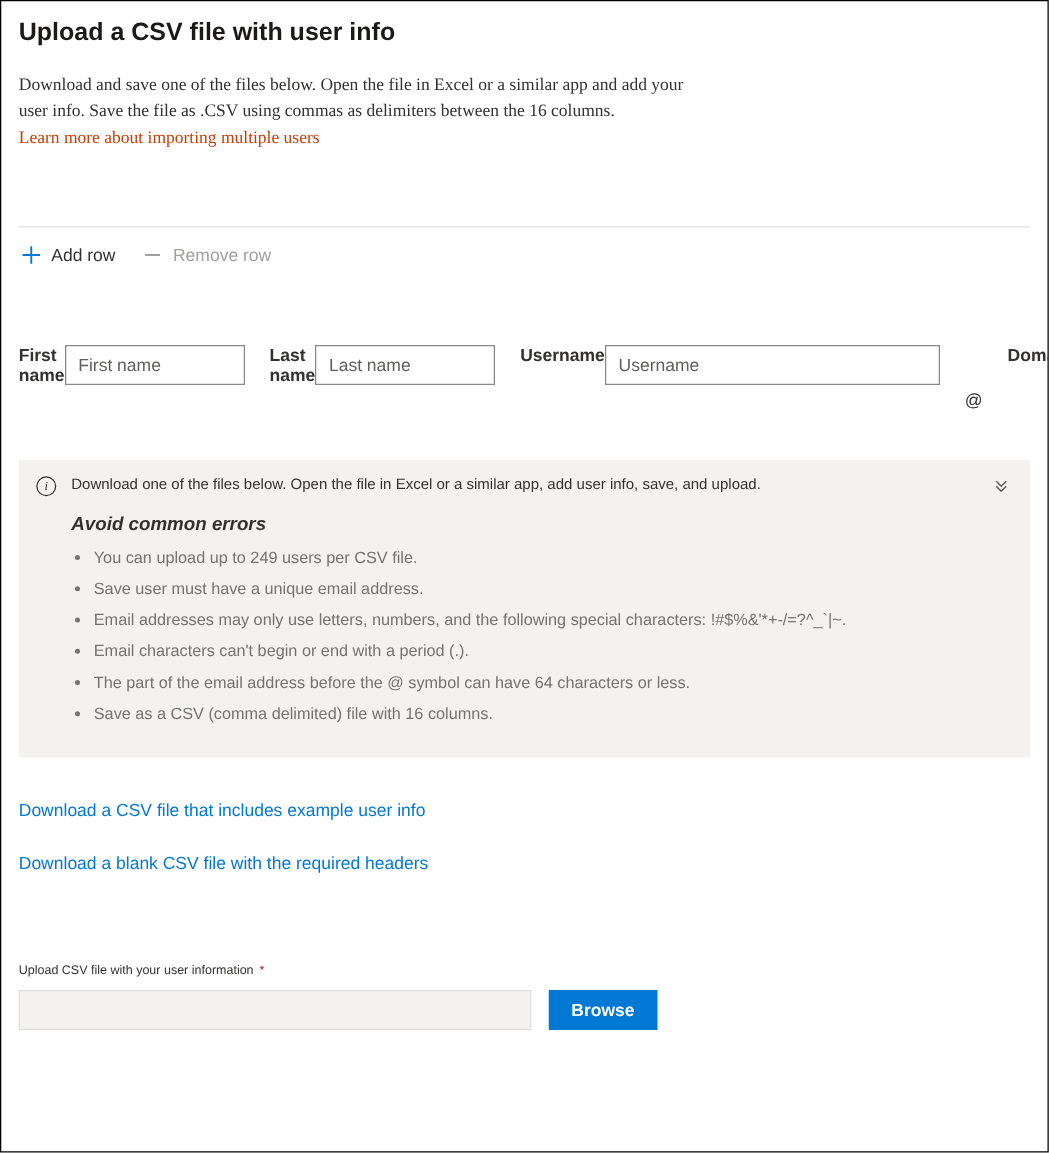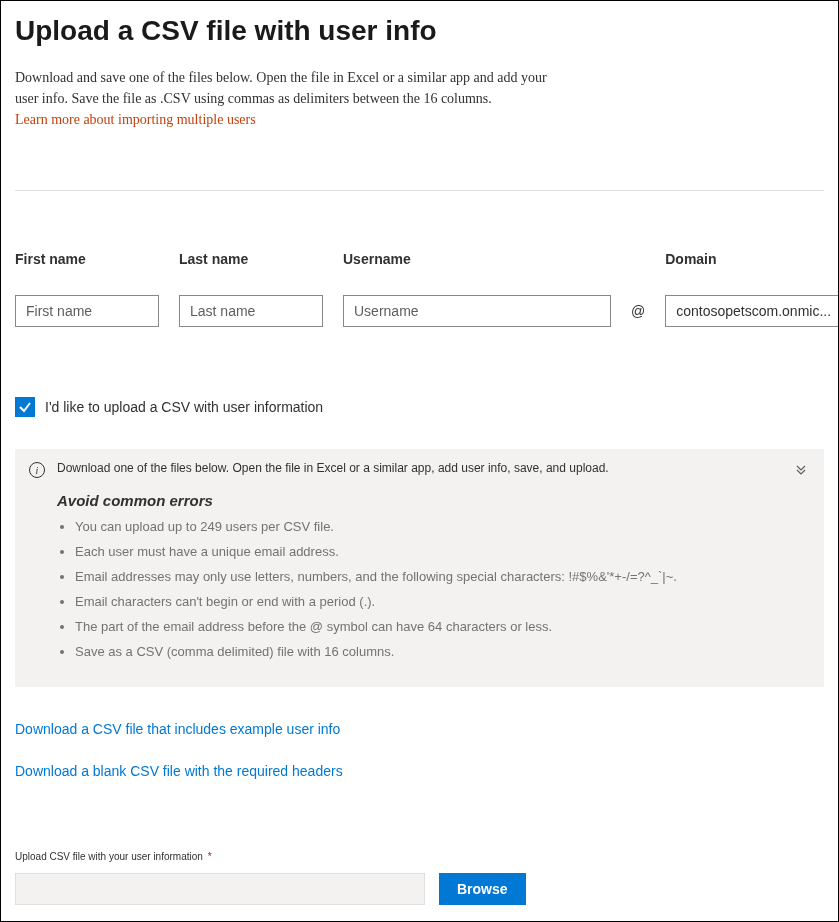--- a/index.html
+++ b/index.html
@@ -9,21 +9,21 @@
     font-size: 14px;
     color: #323130;
     width: 839px;
     height: 922px;
     border: 1px solid #000;
     background: #fff;
     overflow: hidden;
   }
   .container { padding: 14px 14px 0 14px; }
   h1 {
-    font-size: 28px;
+    font-size: 20px;
     font-weight: 600;
     margin: 0 0 20px 0;
     color: #1b1a19;
   }
   .desc {
     font-size: 14px;
     line-height: 1.5;
     color: #323130;
     max-width: 590px;
     font-family: Liberation Serif, serif;
@@ -60,21 +60,21 @@
   .tool-icon { width: 16px; height: 16px; display: inline-block; }
   .plus-icon { stroke: #0078d4; stroke-width: 1.5; }
   .minus-icon { stroke: #a19f9d; stroke-width: 1.5; }
 
   .form-row {
     display: flex;
     gap: 20px;
     margin-top: 60px;
     align-items: flex-start;
   }
-  .field { display: flex; flex-direction: column; }
+  .field { display: flex; flex-direction: row; }
   .field-label {
     font-size: 14px;
     font-weight: 600;
     color: #323130;
     margin-bottom: 28px;
   }
   .field input[type=text] {
     border: 1px solid #8a8886;
     padding: 6px 10px;
     font-size: 14px;
@@ -218,20 +218,35 @@
   <h1>Upload a CSV file with user info</h1>
 
   <div class="desc">
     <span>Download and save one of the files below. Open the file in Excel or a similar app and add your</span><br>
     <span>user info. Save the file as .CSV using commas as delimiters between the 16 columns.</span><br>
     <a class="link">Learn more about importing multiple users</a>
   </div>
 
   <hr class="sep">
 
+  <div class="toolbar">
+    <button class="tool-btn enabled">
+      <svg class="tool-icon" viewBox="0 0 16 16">
+        <line class="plus-icon" x1="8" y1="1" x2="8" y2="15"></line>
+        <line class="plus-icon" x1="1" y1="8" x2="15" y2="8"></line>
+      </svg>
+      <span>Add row</span>
+    </button>
+    <button class="tool-btn disabled">
+      <svg class="tool-icon" viewBox="0 0 16 16">
+        <line class="minus-icon" x1="2" y1="8" x2="14" y2="8"></line>
+      </svg>
+      <span>Remove row</span>
+    </button>
+  </div>
 
   <div class="form-row">
     <div class="field">
       <span class="field-label">First name</span>
       <input type="text" class="f-first" placeholder="First name" style="">
     </div>
     <div class="field">
       <span class="field-label">Last name</span>
       <input type="text" class="f-last" placeholder="Last name" style="">
     </div>
@@ -244,45 +259,37 @@
       <span class="field-label">Domain</span>
       <div class="select f-domain">
         <span class="select-value">contosopetscom.onmic...</span>
         <svg width="12" height="12" viewBox="0 0 12 12">
           <polyline class="chev-down" points="2,4 6,8 10,4"></polyline>
         </svg>
       </div>
     </div>
   </div>
 
-  <div class="checkbox-row">
-    <span class="checkbox">
-      <svg width="14" height="14" viewBox="0 0 14 14">
-        <polyline class="check-icon" points="2,7 6,11 12,3"></polyline>
-      </svg>
-    </span>
-    <span>I'd like to upload a CSV with user information</span>
-  </div>
 
   <div class="info-panel">
     <div class="info-head">
       <span class="info-icon">i</span>
       <span class="info-text">Download one of the files below. Open the file in Excel or a similar app, add user info, save, and upload.</span>
     </div>
     <button class="collapse-btn">
       <svg width="14" height="14" viewBox="0 0 14 14">
         <polyline class="dbl-chev" points="3,3 7,7 11,3"></polyline>
         <polyline class="dbl-chev" points="3,7 7,11 11,7"></polyline>
       </svg>
     </button>
     <div class="info-body">
       <p class="avoid-title">Avoid common errors</p>
       <ul class="info-list">
         <li>You can upload up to 249 users per CSV file.</li>
-        <li>Each user must have a unique email address.</li>
+        <li>Save user must have a unique email address.</li>
         <li>Email addresses may only use letters, numbers, and the following special characters: !#$%&amp;'*+-/=?^_`|~.</li>
         <li>Email characters can't begin or end with a period (.).</li>
         <li>The part of the email address before the @ symbol can have 64 characters or less.</li>
         <li>Save as a CSV (comma delimited) file with 16 columns.</li>
       </ul>
     </div>
   </div>
 
   <a class="dl-link">Download a CSV file that includes example user info</a>
   <a class="dl-link">Download a blank CSV file with the required headers</a>

